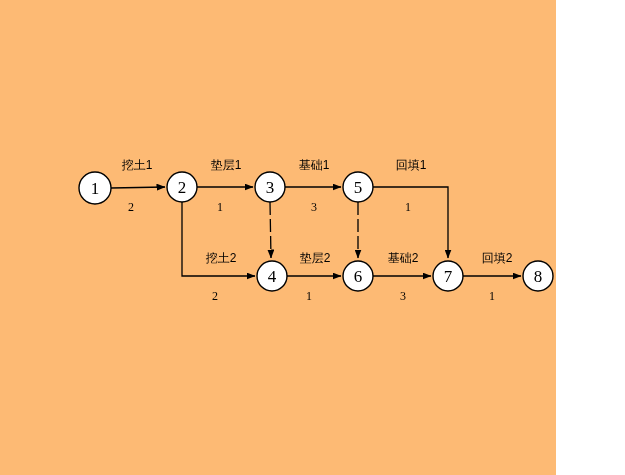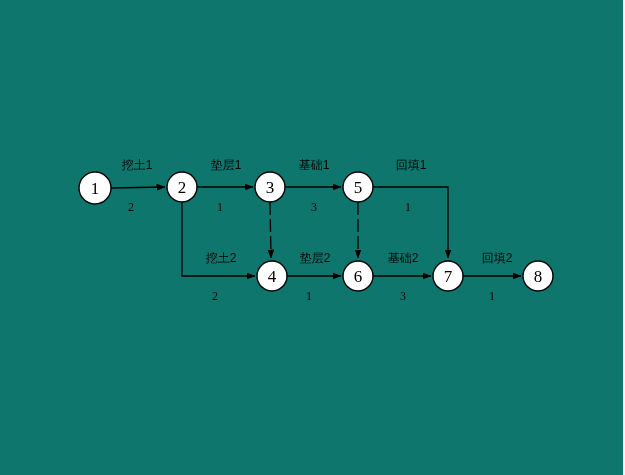--- a/index.html
+++ b/index.html
@@ -8,23 +8,23 @@
     background: #ffffff;
   }
   body {
     width: 625px;
     height: 475px;
     overflow: hidden;
     font-family: "Liberation Sans", "DejaVu Sans", sans-serif;
   }
   #diagram-root {
     position: relative;
-    width: 623px;
+    width: 556px;
     height: 475px;
-    background: #0f766e;
+    background: #fdba74;
   }
   #network-svg {
     position: absolute;
     left: 0;
     top: 0;
     width: 625px;
     height: 475px;
     display: block;
   }
   .node-circle {

